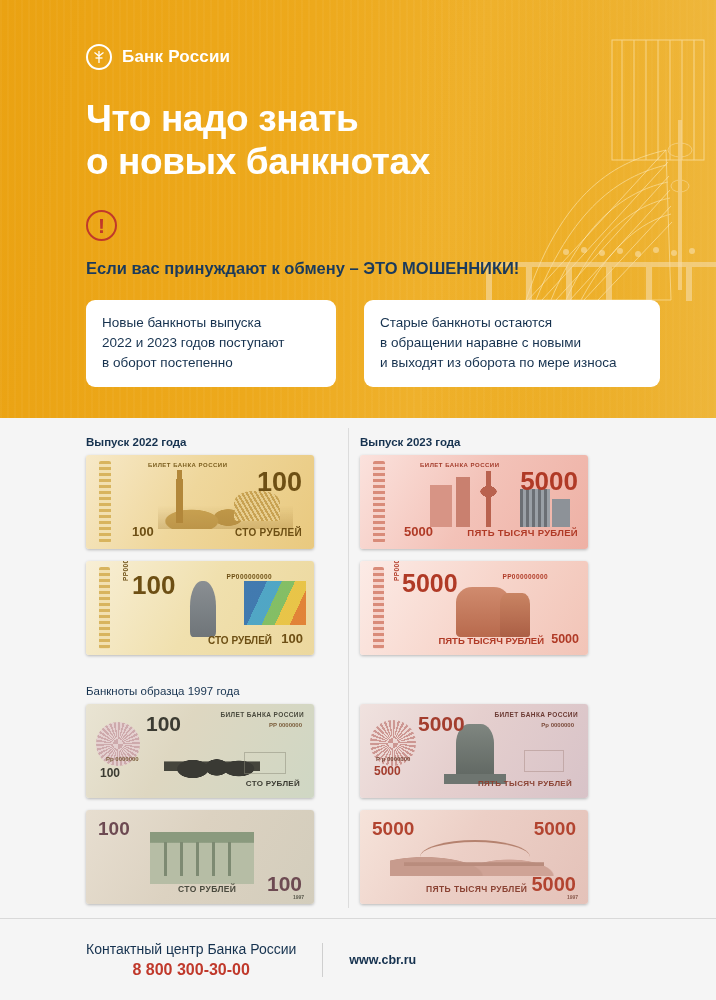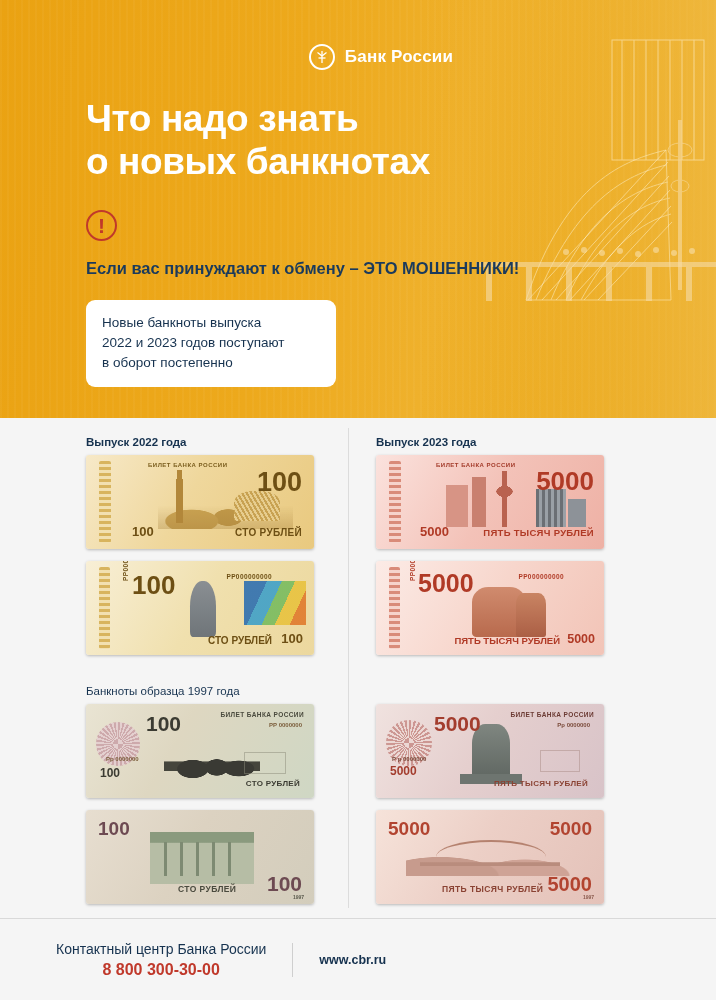--- a/index.html
+++ b/index.html
@@ -30,21 +30,21 @@
   }
   
   .art {
     position: absolute; right: 0; top: 0;
     width: 300px; height: 418px;
     overflow: hidden;
   }
 
   .header-inner { position: relative; padding: 44px 40px 0 86px; }
 
-  .logo-row { display: flex; align-items: center; gap: 10px; justify-content: center; }
+  .logo-row { display: flex; align-items: center; gap: 10px; }
   .logo-mark {
     width: 26px; height: 26px; border-radius: 50%;
     border: 2px solid #fff;
     display: flex; align-items: center; justify-content: center;
   }
   .logo-text {
     color: #fff; font-size: 17px; font-weight: bold; letter-spacing: .2px;
   }
 
   h1.title {
@@ -94,21 +94,21 @@
   }
   .card.one { width: 250px; }
   .card.two { width: 296px; }
 
   
   .notes-section {
     position: relative;
     padding: 18px 40px 0 86px;
     background: #f5f5f5;
   }
-  .cols { display: flex; gap: 40px; }
+  .cols { display: flex; gap: 24px; }
   .col { width: 250px; }
   .col-head {
     font-size: 11.5px; font-weight: bold; color: #16324f;
     margin-bottom: 7px;
   }
   .section-head {
     font-size: 11.5px; font-weight: normal; color: #16324f;
     margin: 18px 0 7px 0;
   }
 
@@ -256,21 +256,21 @@
     position: absolute; left: 348px; top: 428px; width: 1px; height: 480px;
     background: #dcdcdc;
   }
 
   
   .footer {
     position: absolute; left: 0; right: 0; bottom: 0;
     height: 82px;
     border-top: 1px solid #d9d9d9;
     display: flex; align-items: center;
-    padding-left: 56px;
+    padding-left: 86px;
     background: #f5f5f5;
   }
   .f-left { }
   .f-title { font-size: 14px; color: #16324f; }
   .f-phone { font-size: 16px; color: #c0392b; font-weight: bold; margin-top: 4px; text-align: center; }
   .f-sep { width: 1px; height: 34px; background: #cfcfcf; margin: 0 26px 0 26px; }
   .f-site { font-size: 12.5px; color: #16324f; font-weight: bold; }
 </style>
 </head>
 <body>
@@ -364,20 +364,23 @@
       <div class="warn-row">
         <span class="warn-icon">!</span>
       </div>
 
       <div class="sub-warn">Если вас принуждают к обмену – ЭТО МОШЕННИКИ!</div>
 
       <div class="cards">
         <div class="card one">Новые банкноты выпуска
 2022 и 2023 годов поступают
 в оборот постепенно</div>
+        <div class="card two">Старые банкноты остаются
+в обращении наравне с новыми
+и выходят из оборота по мере износа</div>
       </div>
     </div>
   </div>
 
   <div class="notes-section">
     <div class="cols">
 
       <div class="col">
         <div class="col-head">Выпуск 2022 года</div>
 

